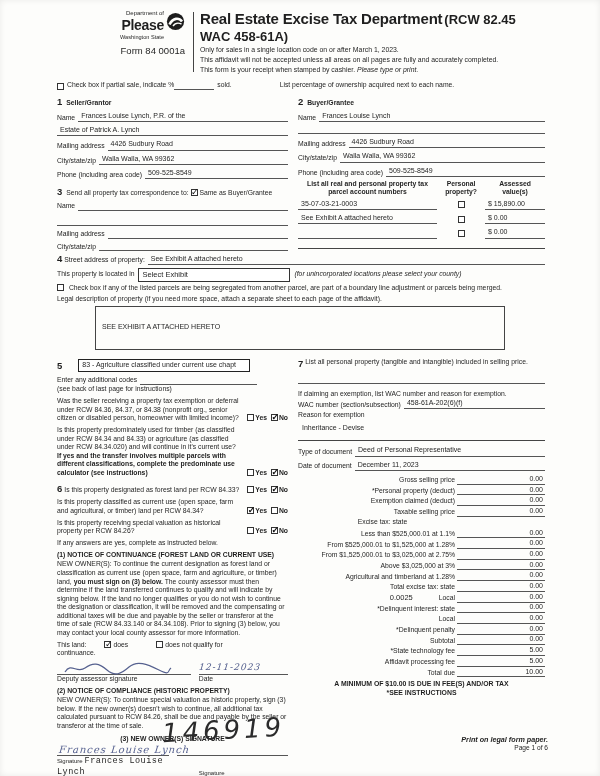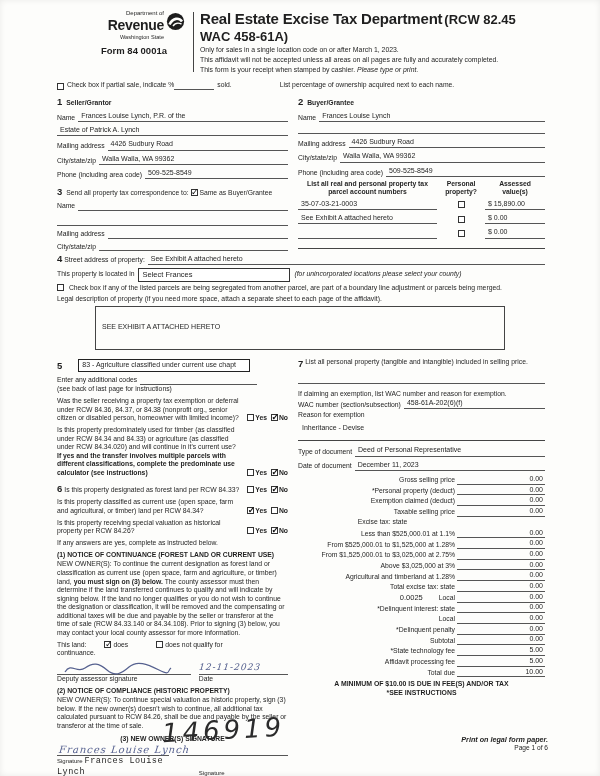--- a/index.html
+++ b/index.html
@@ -11,21 +11,21 @@
     box-shadow:inset 0 0 6px rgba(0,0,0,.08);
   }
   
   .hdr { display:flex; margin-left:26px; }
   .hdr-left { width:102px; }
   .logo-row { display:flex; align-items:flex-start; justify-content:flex-end; }
   .logo-text { text-align:right; }
   .dept { font-size:6px; }
   .rev { font-size:14px; font-weight:bold; letter-spacing:-.3px; margin-top:-1px; }
   .wa { font-size:5.6px; margin-top:0; }
-  .form-no { font-size:9.5px; font-weight:bold; margin-top:4px; text-align:center; }
+  .form-no { font-size:9.5px; font-weight:normal; margin-top:4px; text-align:right; }
   .logo-mark { margin-left:2px; margin-top:2px; }
   .hdr-div { width:1px; background:#444; margin:2px 6px 2px 8px; }
   .hdr-right { flex:1; }
   .title { font-size:15px; font-weight:bold; letter-spacing:-.2px; }
   .title-sub { font-size:13px; font-weight:bold; }
   .instr { font-size:6.9px; margin-top:1px; }
   
   .cb { display:inline-block; width:7px; height:7px; border:1px solid #333; background:#fff;
         vertical-align:-1px; position:relative; }
   .cb.checked::after { content:"✓"; position:absolute; left:-.5px; top:-3px; font-size:9px; color:#111; }
@@ -74,42 +74,42 @@
   .n3-title { text-align:center; font-weight:bold; margin-top:4px; }
   .n3-row { display:flex; }
   .n3-cell { flex:1; border-bottom:1px solid #555; height:13px; position:relative; }
   .mono-name { font-family:"Liberation Mono", monospace; font-size:8.5px; letter-spacing:.5px; }
   
   .trow { display:flex; align-items:flex-end; height:10.7px; }
   .tl { flex:1; text-align:right; white-space:nowrap; }
   .tc { width:52px; border-bottom:1px solid #555; margin-left:2px; }
   .tv { width:36px; border-bottom:1px solid #555; text-align:right; padding-right:2px; font-size:7px; }
   .trow-h { text-align:center; height:10px; padding-right:78px; margin-top:1px; }
-  .t-rate { font-size:7.5px; margin-right:16px; }
+  .t-rate { font-size:7.5px; margin-right:26px; }
   .min-note { text-align:center; font-weight:bold; margin-top:3px; font-size:6.9px; }
   
   .s8h { margin-top:5px; }
   .stamp { position:absolute; left:162px; top:714px; font-size:26px; font-style:italic;
            letter-spacing:4px; color:#2b2b2b; transform:rotate(-3deg); font-family:"DejaVu Sans", sans-serif; }
   .pnote { position:absolute; right:52px; top:735px; text-align:right; }
   .pnote .l1 { font-weight:bold; font-style:italic; font-size:7.2px; }
   .pnote .l2 { font-size:6.6px; }
   .blank-underline { display:inline-block; width:40px; border-bottom:1px solid #555; height:7px; }
 </style>
 </head>
 <body>
 
 <div class="page">
 
   <div class="hdr">
     <div class="hdr-left">
       <div class="logo-row">
         <div class="logo-text">
           <div class="dept">Department of</div>
-          <div class="rev">Revenue</div>
+          <div class="rev">Please</div>
           <div class="wa">Washington State</div>
         </div>
         <span class="logo-mark">
           <svg width="19" height="19" viewBox="0 0 19 19">
               <circle cx="9.5" cy="9.5" r="8.6" fill="#1c1c1c"></circle>
               <path d="M3.5 12.5 C7 5.5, 13 5.5, 16 9.5" stroke="#fdfdfb" stroke-width="2.6" fill="none"></path>
               <path d="M7 14 C9 11, 12 10.5, 15.5 12" stroke="#fdfdfb" stroke-width="1.4" fill="none"></path>
             </svg>
         </span>
       </div>
@@ -233,21 +233,21 @@
     </div>
   </div>
 
   <div class="fld" style="margin-top:2px;">
     <span class="sec-no">4</span>
     <span class="fl">Street address of property:</span>
     <span class="fv">See Exhibit A attached hereto</span>
   </div>
   <div style="margin-top:2.5px; display:flex; align-items:center;">
     <span>This property is located in</span>
-    <span class="select-box">Select Frances</span>
+    <span class="select-box">Select Exhibit</span>
     <span class="i">(for unincorporated locations please select your county)</span>
   </div>
   <div style="margin-top:2.5px;">
     <span class="cb"></span>
     <span style="padding-left:3px;">Check box if any of the listed parcels are being segregated from another parcel, are part of a boundary line adjustment or parcels being merged.</span>
   </div>
   <div style="margin-top:2px;">Legal description of property (if you need more space, attach a separate sheet to each page of the affidavit).</div>
   <div class="legal-box">SEE EXHIBIT A ATTACHED HERETO</div>
 
   <div class="cols" style="margin-top:3px;">

